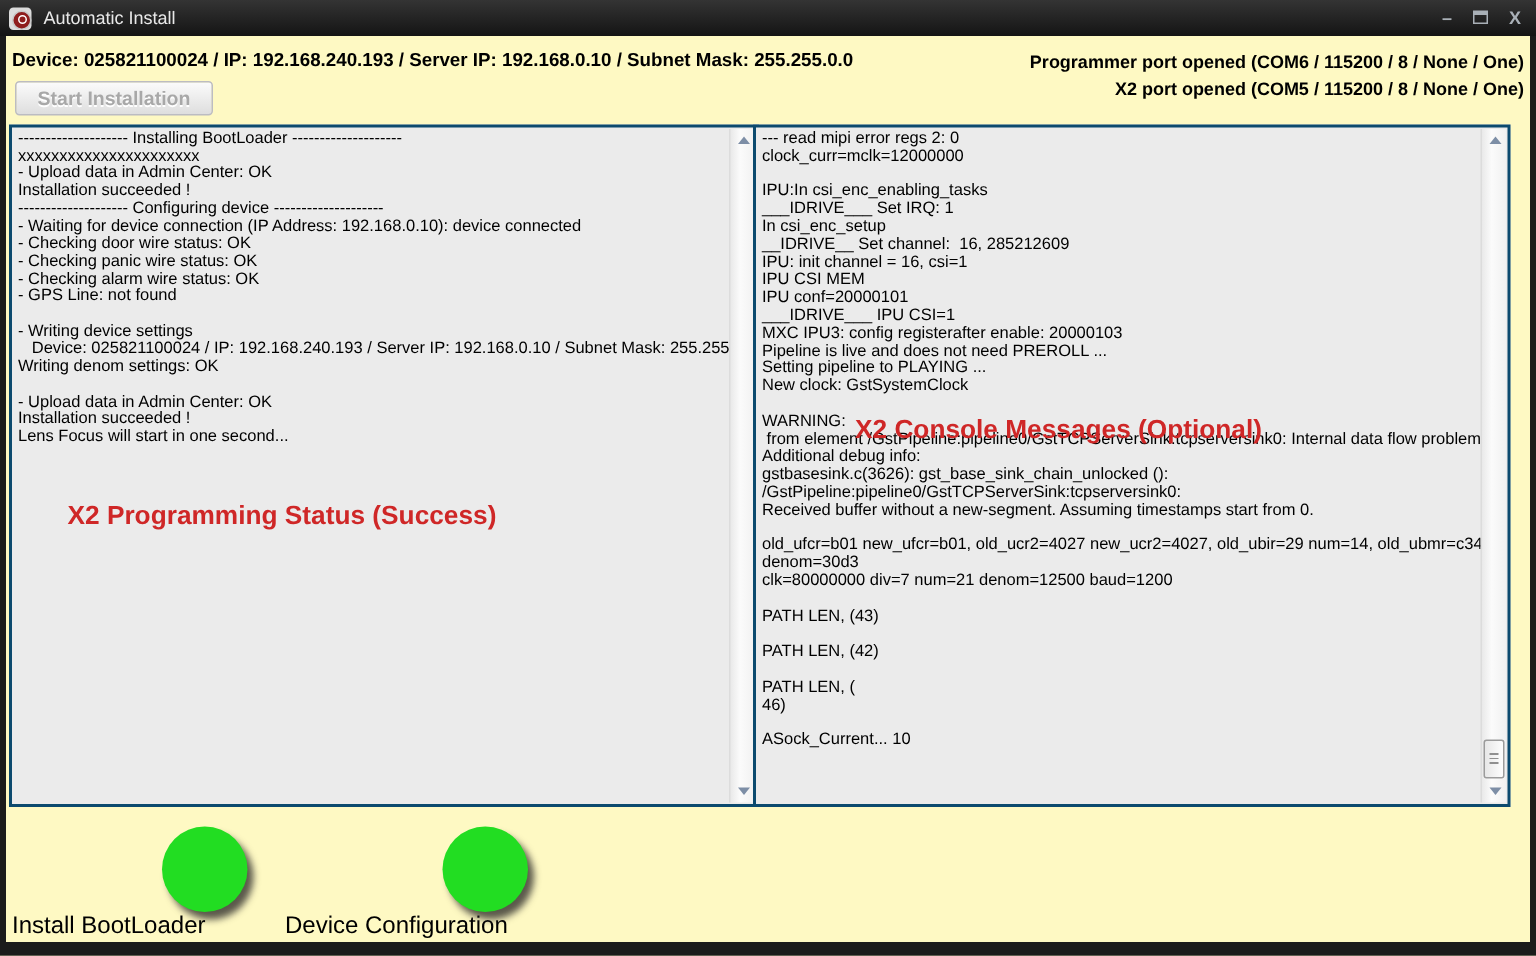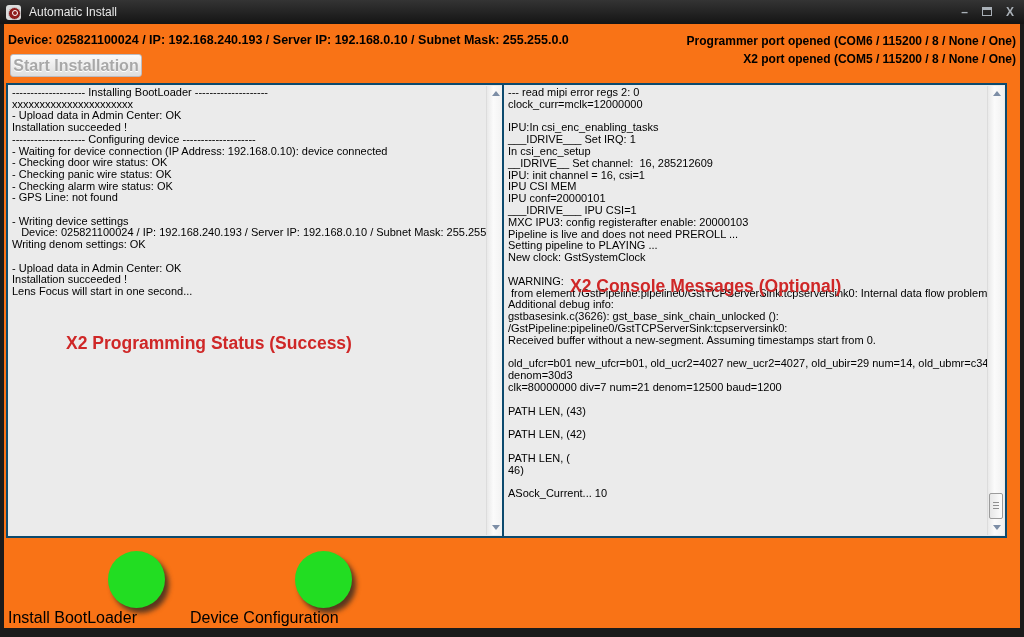--- a/index.html
+++ b/index.html
@@ -13,41 +13,41 @@
   .app-icon::after { content:""; position:absolute; left:2px; top:2px; width:11px; height:11px;
     border-radius:50%; background:#8e1d1d; border:1.5px solid #c9c9c9; }
   .app-icon::before { content:""; position:absolute; left:6px; top:5px; width:4px; height:4px; z-index:2;
     border-radius:50%; border:1px solid #fff; }
   .titlebar .title { color:#e8e8e8; font-size:12px; margin-left:8px; }
   .win-controls { margin-left:auto; display:flex; align-items:center; gap:14px; padding-right:4px; }
   .win-btn { color:#a9b0b7; font-size:12px; font-weight:bold; line-height:12px; cursor:default; }
   .max-glyph { display:inline-block; width:10px; height:9px; border:1px solid #a9b0b7; border-top:3px solid #a9b0b7; }
 
   
-  .content { position:absolute; top:24px; left:4px; right:4px; bottom:9px; background:#f97316; }
+  .content { position:absolute; top:24px; left:4px; right:4px; bottom:9px; background:#fef9c3; }
 
   .device-info { position:absolute; left:4px; top:9px; font-size:12.5px; font-weight:bold; color:#000; }
   .port-info { position:absolute; right:4px; top:8px; text-align:right; font-size:12px; font-weight:bold; color:#000; line-height:18px; }
 
   .start-btn { position:absolute; left:6px; top:30px; width:132px; height:23px;
     background:linear-gradient(#fbfbfb,#dedede); border:1px solid #bcbcc2; border-radius:3px;
-    font-family:"Liberation Sans",sans-serif; font-size:16px; font-weight:bold; color:#a8a8a8;
+    font-family:"Liberation Sans",sans-serif; font-size:13px; font-weight:bold; color:#a8a8a8;
     text-shadow:0 1px 0 #fff; }
 
   
   .panel { position:absolute; top:59px; height:455px; background:#ebebeb; border:2px solid #0c4a6e; }
   .panel-left  { left:2px;  width:500px; }
   .panel-right { left:498px; width:505px; }
   .log { position:absolute; left:0; top:0; right:17px; bottom:0; overflow:hidden;
     padding:2px 4px; font-size:11px; color:#000; }
   .panel-left  .log div { line-height:11.7px; white-space:pre; }
   .panel-right .log div { line-height:11.8px; white-space:pre; }
 
   .annotation { position:absolute; font-size:17.5px; font-weight:bold; white-space:nowrap; }
-  .annot-left  { left:58px; top:248px; }
+  .annot-left  { left:37px; top:248px; }
   .annot-right { left:66px; top:191px; }
 
   
   .vscroll { position:absolute; top:1px; bottom:1px; right:1px; width:17px;
     background:linear-gradient(90deg,#e9e9e9,#fbfbfb 40%,#f1f1f1); border-left:1px solid #dcdcdc; }
   .sb-arrow { position:absolute; left:0; width:17px; height:15px; display:flex; align-items:center; justify-content:center; }
   .sb-up { top:0; } .sb-down { bottom:0; }
   .tri-up { width:0; height:0; border-left:4px solid transparent; border-right:4px solid transparent; border-bottom:5px solid #7d8ea6; }
   .tri-down { width:0; height:0; border-left:4px solid transparent; border-right:4px solid transparent; border-top:5px solid #7d8ea6; }
   .sb-thumb { position:absolute; left:1px; width:14px; height:26px; bottom:16px;

